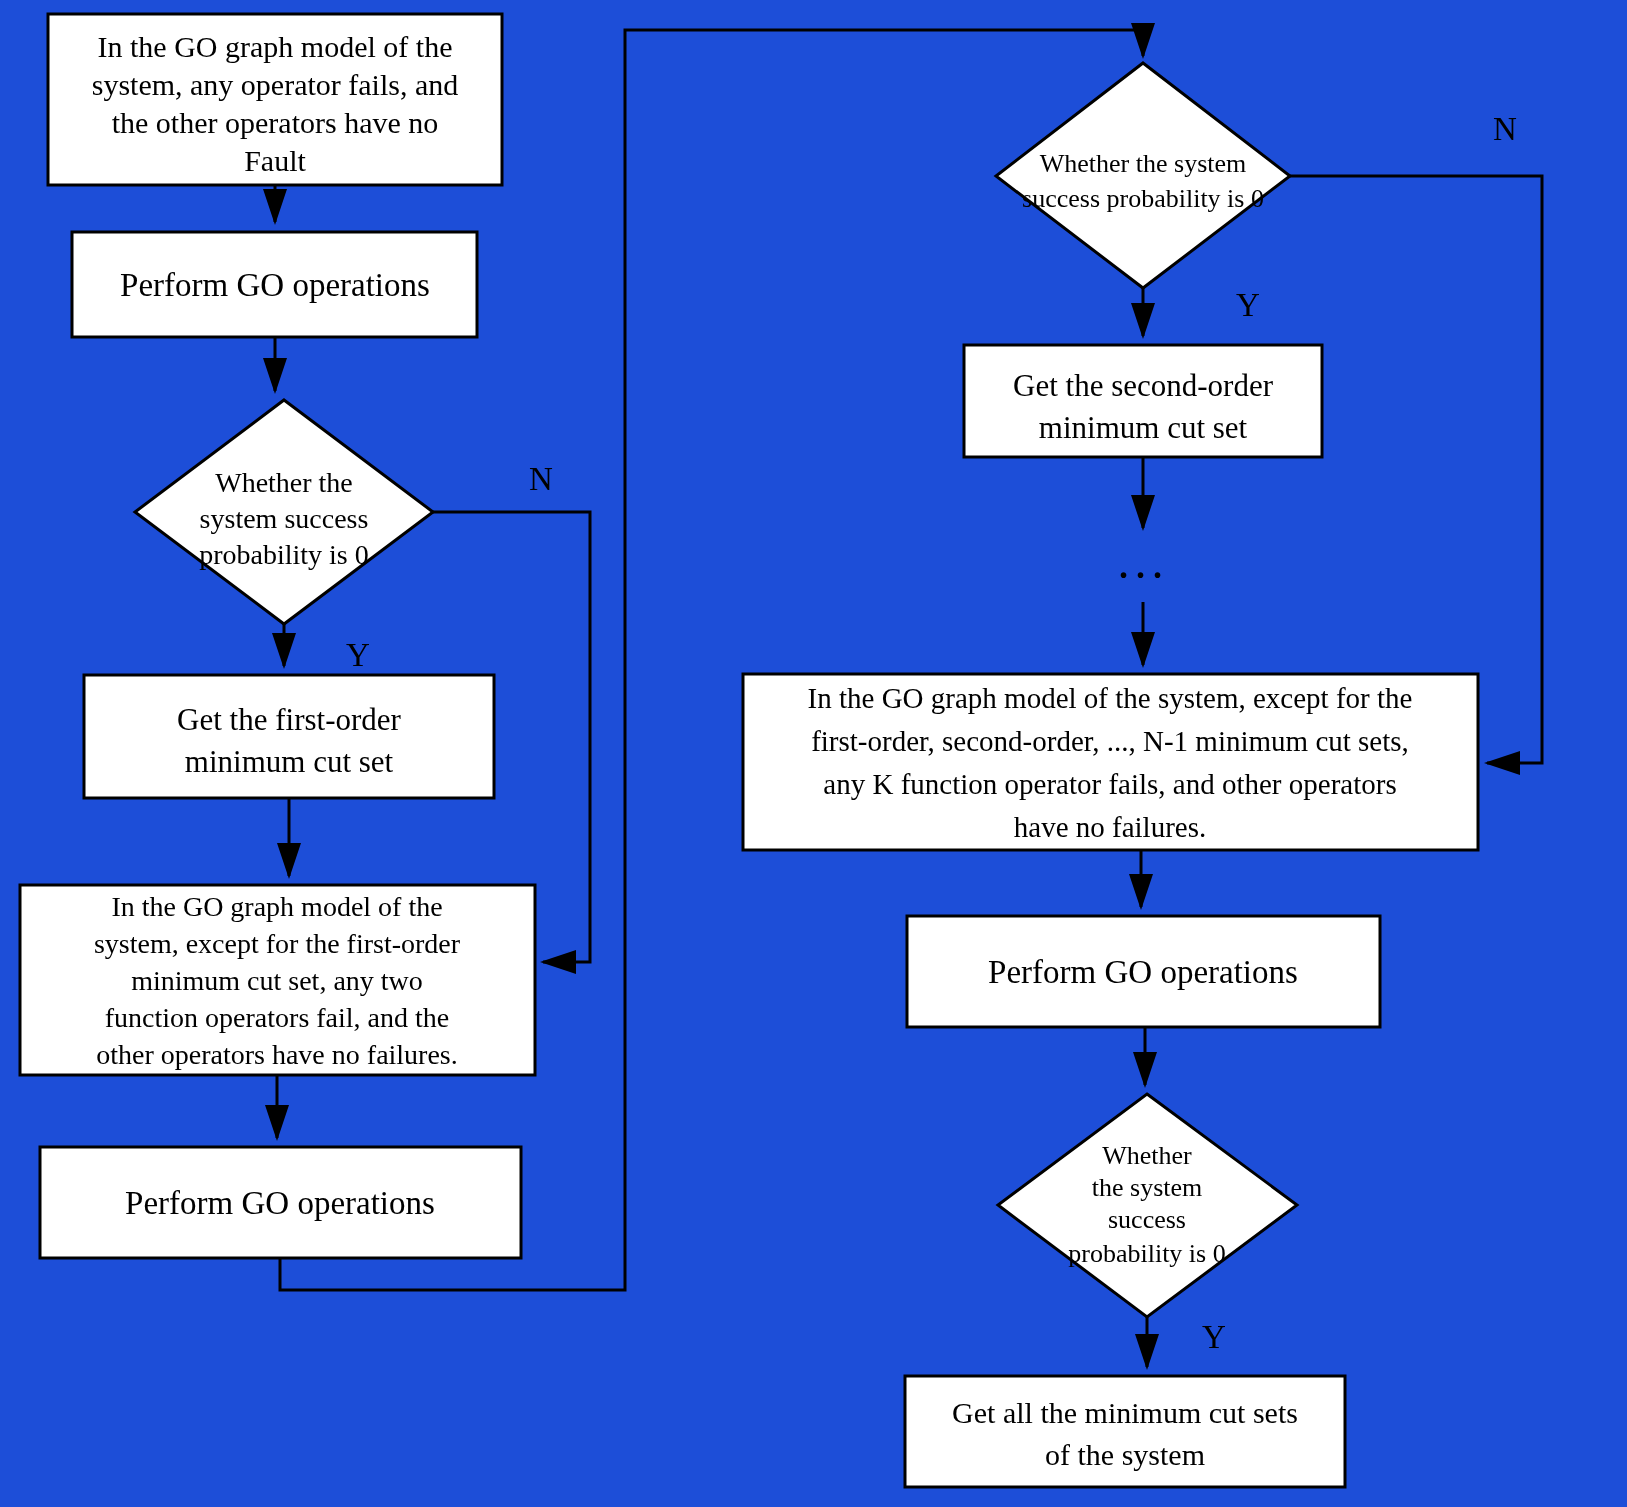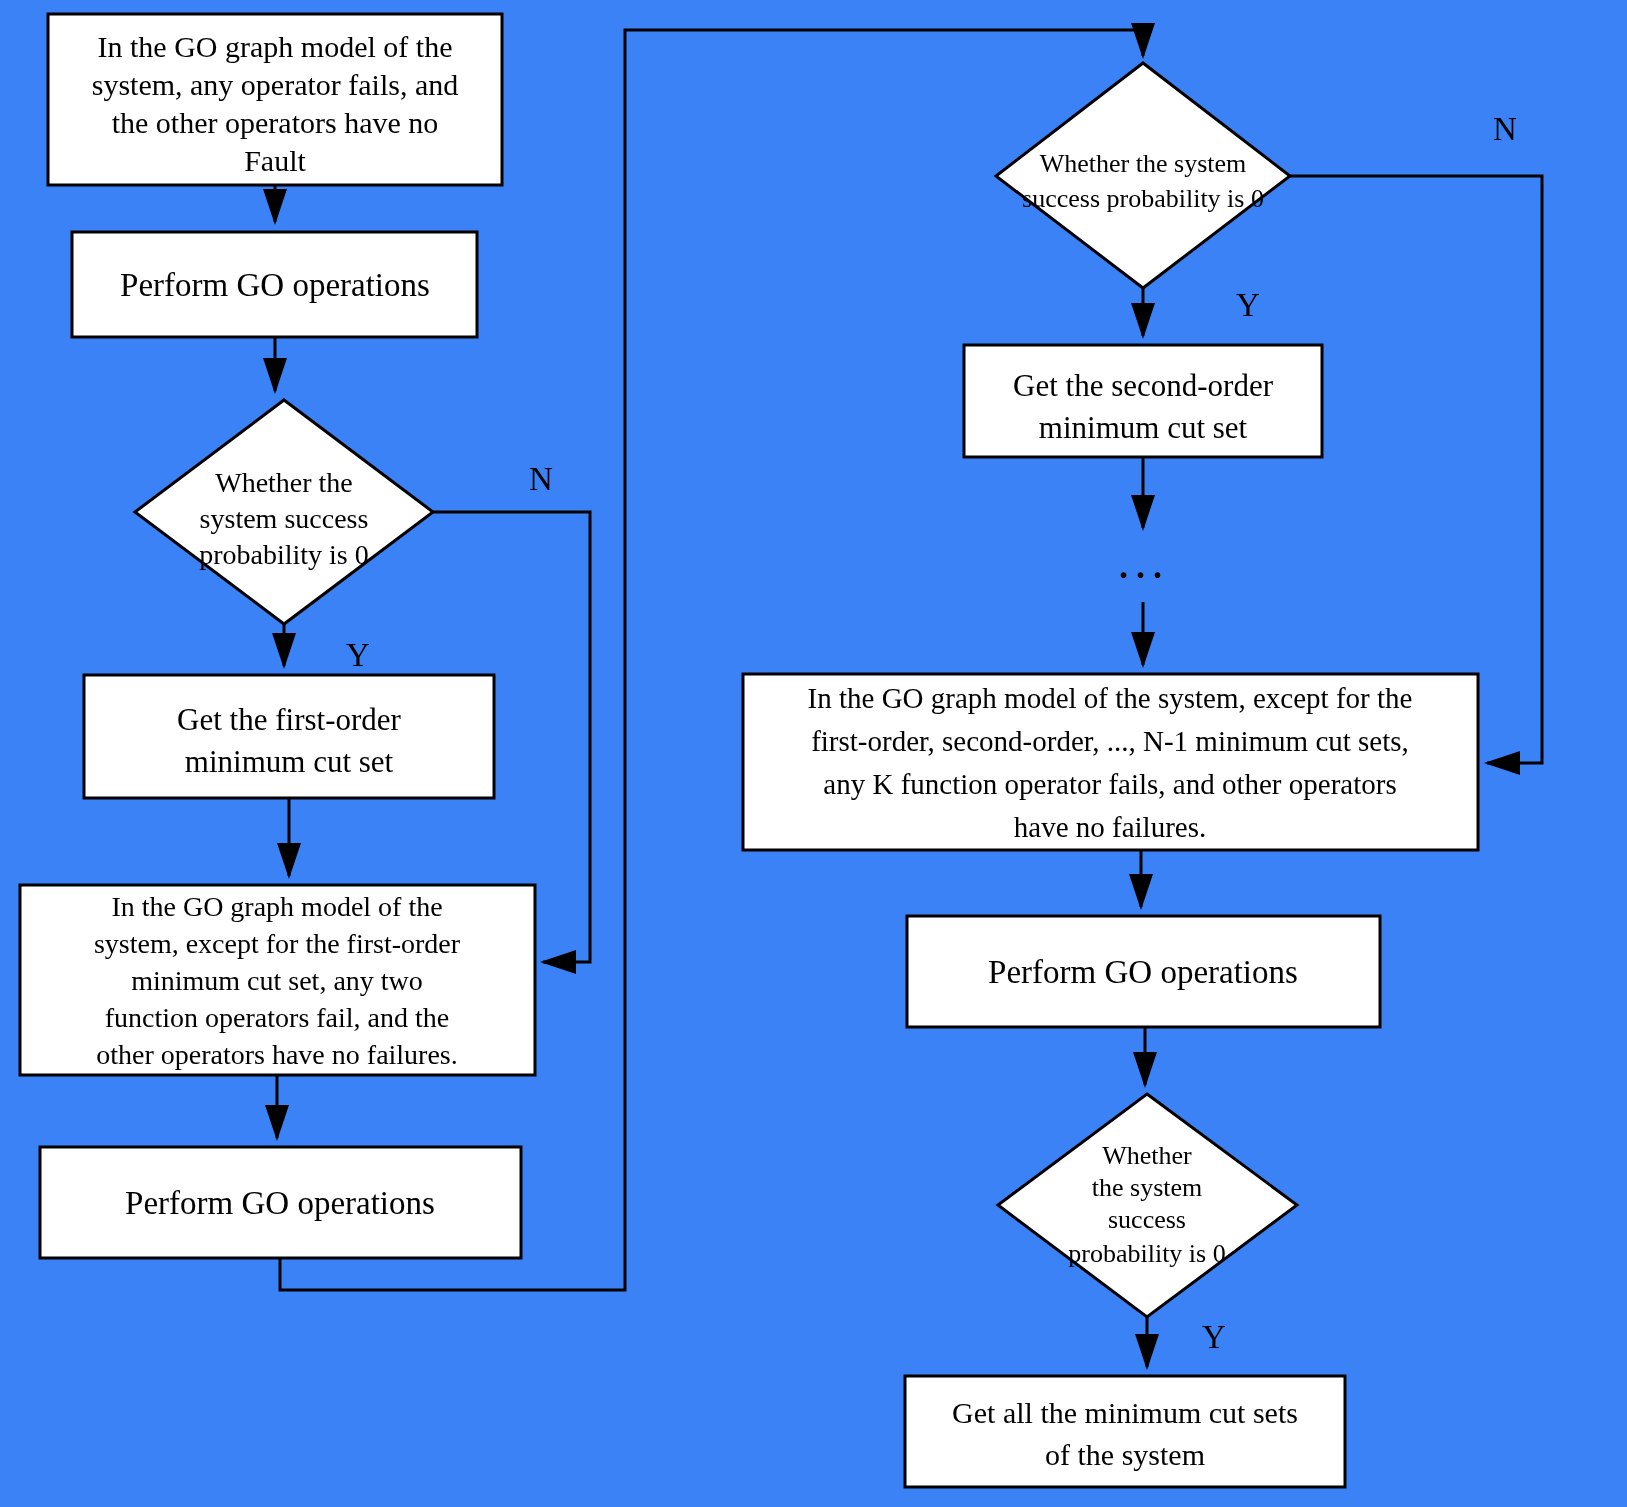--- a/index.html
+++ b/index.html
@@ -3,21 +3,21 @@
 <meta charset="utf-8">
 <style>
   html, body {
     margin: 0;
     padding: 0;
     background: #ffffff;
   }
   .canvas-wrap {
     width: 1627px;
     height: 1507px;
-    background: #3b82f6;
+    background: #1d4ed8;
     position: relative;
   }
   svg text {
     font-family: "Liberation Serif", "DejaVu Serif", serif;
     fill: #000000;
     text-anchor: middle;
   }
   .shape {
     fill: #ffffff;
     stroke: #000000;

